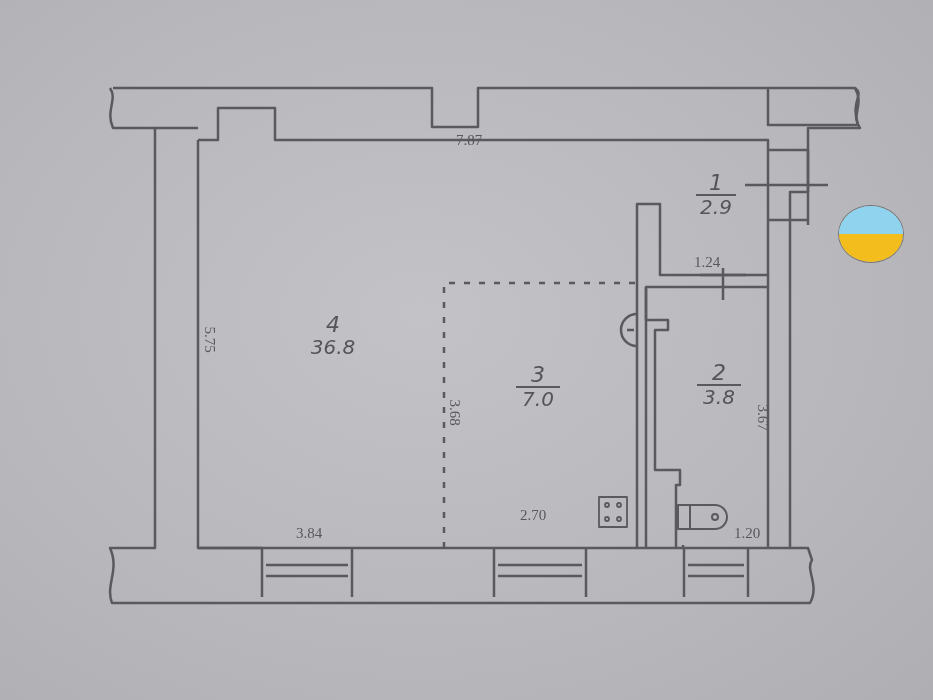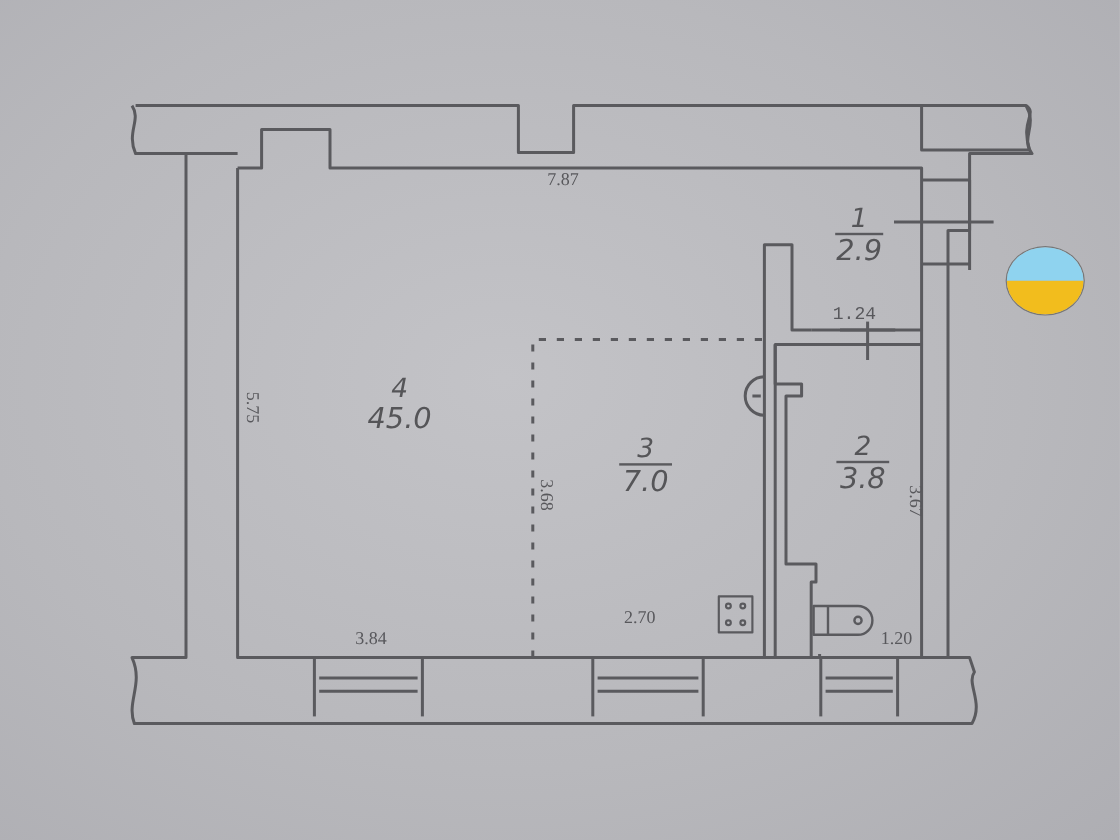--- a/index.html
+++ b/index.html
@@ -17,21 +17,21 @@
     svg.plan { position: absolute; left: 0; top: 0; }
     .lbl {
       position: absolute;
       color: #555558;
       font-family: "DejaVu Sans", sans-serif;
       font-style: italic;
       text-align: center;
       line-height: 1;
     }
     .room-num { font-size: 22px; }
-    .room-area { font-size: 24px; border-top: 2px solid #5a5a5e; padding-top: 1px; }
+    .room-area { font-size: 20px; border-top: 2px solid #5a5a5e; padding-top: 1px; }
     .dim {
       position: absolute;
       color: #58585c;
       font-family: "Liberation Serif", serif;
       font-size: 15px;
       line-height: 1;
       white-space: nowrap;
     }
     .dim.vert { transform: rotate(90deg); transform-origin: center; }
     .badge {
@@ -123,28 +123,28 @@
 <div class="lbl" style="left:697px; top:362px; width:44px;">
   <div class="room-num">2</div>
   <div class="room-area">3.8</div>
 </div>
 <div class="lbl" style="left:516px; top:364px; width:44px;">
   <div class="room-num">3</div>
   <div class="room-area">7.0</div>
 </div>
 <div class="lbl" style="left:303px; top:314px; width:60px;">
   <div class="room-num">4</div>
-  <div class="room-area" style="border-top:none;">45.0</div>
+  <div class="room-area" style="border-top:none;">36.8</div>
 </div>
 
-<div class="dim" style="left:456px; top:143px;">7.87</div>
+<div class="dim" style="left:456px; top:133px;">7.87</div>
 <div class="dim vert" style="left:196px; top:332px;">5.75</div>
 <div class="dim vert" style="left:441px; top:405px;">3.68</div>
 <div class="dim vert" style="left:749px; top:410px;">3.67</div>
-<div class="dim" style="left:694px; top:255px;font-family:Liberation Mono, monospace;">1.24</div>
+<div class="dim" style="left:694px; top:255px;">1.24</div>
 <div class="dim" style="left:296px; top:526px;">3.84</div>
 <div class="dim" style="left:520px; top:508px;">2.70</div>
 <div class="dim" style="left:734px; top:526px;">1.20</div>
 
 <div class="badge">
   <div class="top"></div>
   <div class="bot"></div>
 </div>
 
 </body></html>

